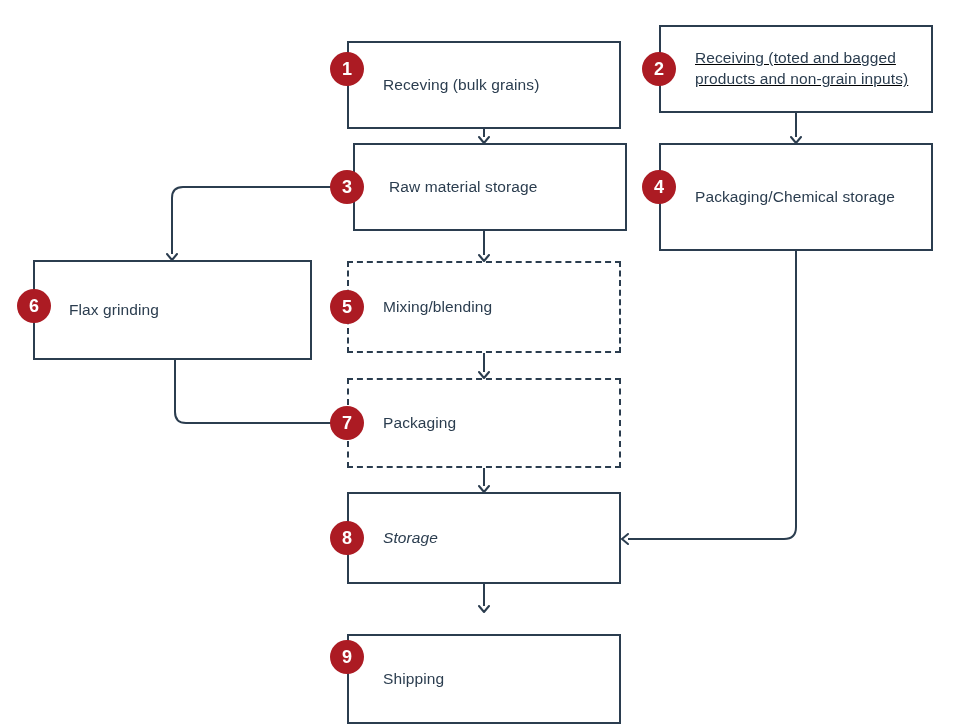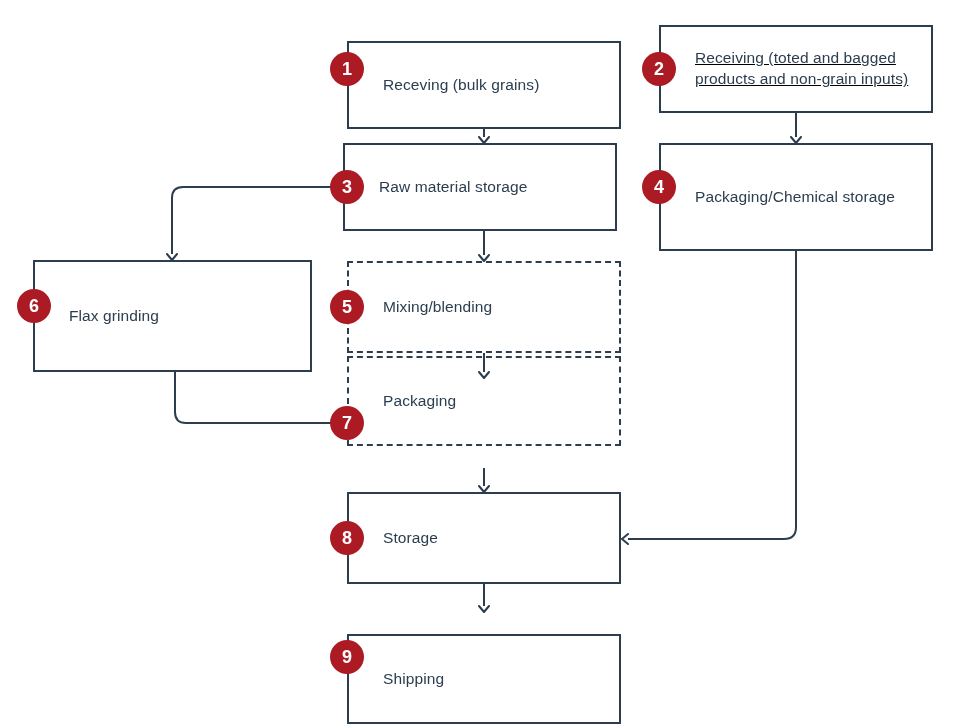--- a/index.html
+++ b/index.html
@@ -100,46 +100,46 @@
   <div class="node" style="left:347px; top:41px; width:274px; height:88px;">
     <span class="node-label">Receving (bulk grains)</span>
   </div>
   <div class="badge" style="left:330px; top:52px;">1</div>
 
   <div class="node" style="left:659px; top:25px; width:274px; height:88px;text-decoration:underline;">
     <span class="node-label">Receiving (toted and bagged products and non-grain inputs)</span>
   </div>
   <div class="badge" style="left:642px; top:52px;">2</div>
 
-  <div class="node" style="left:343px; top:143px; width:274px; height:88px;">
+  <div class="node" style="left:353px; top:143px; width:274px; height:88px;">
     <span class="node-label">Raw material storage</span>
   </div>
   <div class="badge" style="left:330px; top:170px;">3</div>
 
   <div class="node" style="left:659px; top:143px; width:274px; height:108px;">
     <span class="node-label">Packaging/Chemical storage</span>
   </div>
   <div class="badge" style="left:642px; top:170px;">4</div>
 
   <div class="node dashed" style="left:347px; top:261px; width:274px; height:92px;">
     <span class="node-label">Mixing/blending</span>
   </div>
   <div class="badge" style="left:330px; top:290px;">5</div>
 
-  <div class="node" style="left:33px; top:260px; width:279px; height:112px;">
+  <div class="node" style="left:33px; top:260px; width:279px; height:100px;">
     <span class="node-label">Flax grinding</span>
   </div>
   <div class="badge" style="left:17px; top:289px;">6</div>
 
-  <div class="node dashed" style="left:347px; top:356px; width:274px; height:90px;">
+  <div class="node dashed" style="left:347px; top:378px; width:274px; height:90px;">
     <span class="node-label">Packaging</span>
   </div>
   <div class="badge" style="left:330px; top:406px;">7</div>
 
-  <div class="node" style="left:347px; top:492px; width:274px; height:92px;">
+  <div class="node" style="left:347px; top:492px; width:274px; height:92px;font-style:italic;">
     <span class="node-label">Storage</span>
   </div>
   <div class="badge" style="left:330px; top:521px;">8</div>
 
   <div class="node" style="left:347px; top:634px; width:274px; height:90px;">
     <span class="node-label">Shipping</span>
   </div>
   <div class="badge" style="left:330px; top:640px;">9</div>
 
 </div>

